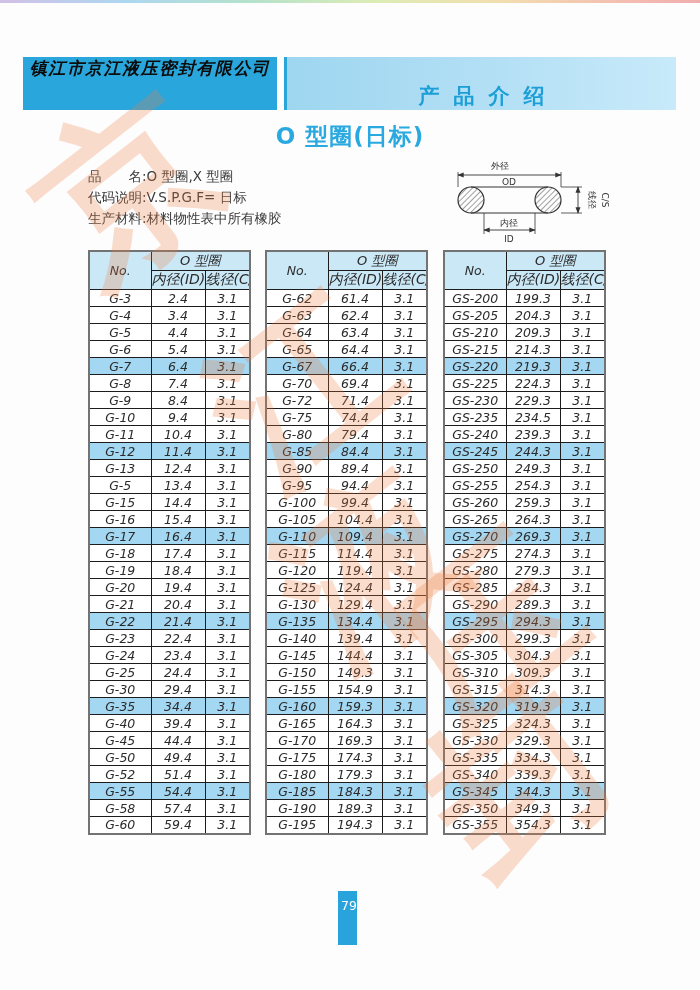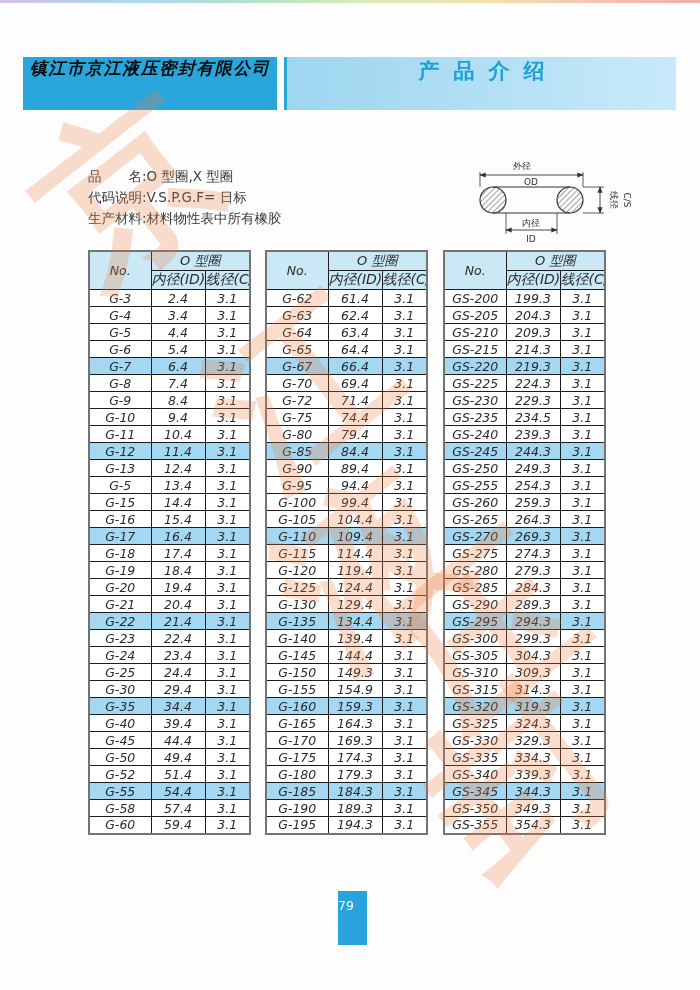--- a/index.html
+++ b/index.html
@@ -23,36 +23,36 @@
   }
   .company-name {
     font-family:"DejaVu Serif", serif; font-weight:bold; font-style:italic;
     font-size:17px; color:#0c0c0c; letter-spacing:1.5px; white-space:nowrap;
   }
   .header-gap { width:7px; height:100%; background:#ffffff; }
   .header-rule { width:3px; height:100%; background:#2aa5da; }
   .header-right {
     flex:1; height:100%;
     background:linear-gradient(90deg,#9ed6f0 0%,#b4e0f5 55%,#c8eafa 100%);
-    display:flex; align-items:flex-start; justify-content:center;
+    display:flex; align-items:flex-end; justify-content:center;
   }
   .section-title {
     font-size:21px; font-weight:bold; color:#1b9fd6; letter-spacing:14px;
     padding-left:14px; white-space:nowrap;
   }
   
   .page-title {
     position:absolute; left:0; top:121px; width:700px; text-align:center;
     font-size:23px; font-weight:bold; color:#2aa9e0; letter-spacing:1px;
   }
   
   .info { position:absolute; left:88px; top:166px; font-size:13.5px; color:#3a3a3a; line-height:21px; }
   .info div { white-space:pre; }
   
-  .diagram { position:absolute; left:458px; top:156px; width:210px; height:92px;text-decoration:underline; }
+  .diagram { position:absolute; left:436px; top:156px; width:210px; height:92px;text-decoration:underline; }
   .diagram svg { width:100%; height:100%; }
   .diagram text { font-size:9px; fill:#333; font-family:"DejaVu Sans", sans-serif; }
   
   .spec-table { position:absolute; top:250px; width:161px; }
   .spec-table.t0 { left:88px; }
   .spec-table.t1 { left:265px; }
   .spec-table.t2 { left:443px; }
   .spec-table table {
     width:161px; border-collapse:collapse; table-layout:fixed;
     border:2px solid #737373; background:#ffffff;font-style:italic;
@@ -76,22 +76,22 @@
     color:rgba(240,122,60,0.26); transform:rotate(-38deg);
     font-family:"DejaVu Sans", sans-serif; line-height:1;
   }
   .w0 { left:40px;  top:100px; font-size:150px; }
   .w1 { left:215px; top:300px; }
   .w2 { left:285px; top:480px; }
   .w3 { left:400px; top:545px; }
   .w4 { left:430px; top:690px; }
   
   .page-num {
-    position:absolute; left:338px; top:891px; width:29px; height:54px;
-    background:#29a3dc; color:#ffffff; font-size:12.5px; text-align:left;
+    position:absolute; left:338px; top:891px; width:19px; height:54px;
+    background:#29a3dc; color:#ffffff; font-size:12.5px; text-align:right;
     padding-top:7px;
   }
 </style>
 </head>
 <body>
 
 <div id="page">
 
   <div class="top-stripe"></div>
 
@@ -99,20 +99,21 @@
     <div class="header-left">
       <span class="company-name">镇江市京江液压密封有限公司</span>
     </div>
     <div class="header-gap"></div>
     <div class="header-rule"></div>
     <div class="header-right">
       <span class="section-title">产品介绍</span>
     </div>
   </div>
 
+  <div class="page-title">O 型圈(日标)</div>
 
   <div class="info">
     <div>品　　名:O 型圈,X 型圈</div>
     <div>代码说明:V.S.P.G.F= 日标</div>
     <div>生产材料:材料物性表中所有橡胶</div>
   </div>
 
   <div class="diagram">
     <svg viewBox="0 0 210 92">
       <defs>

